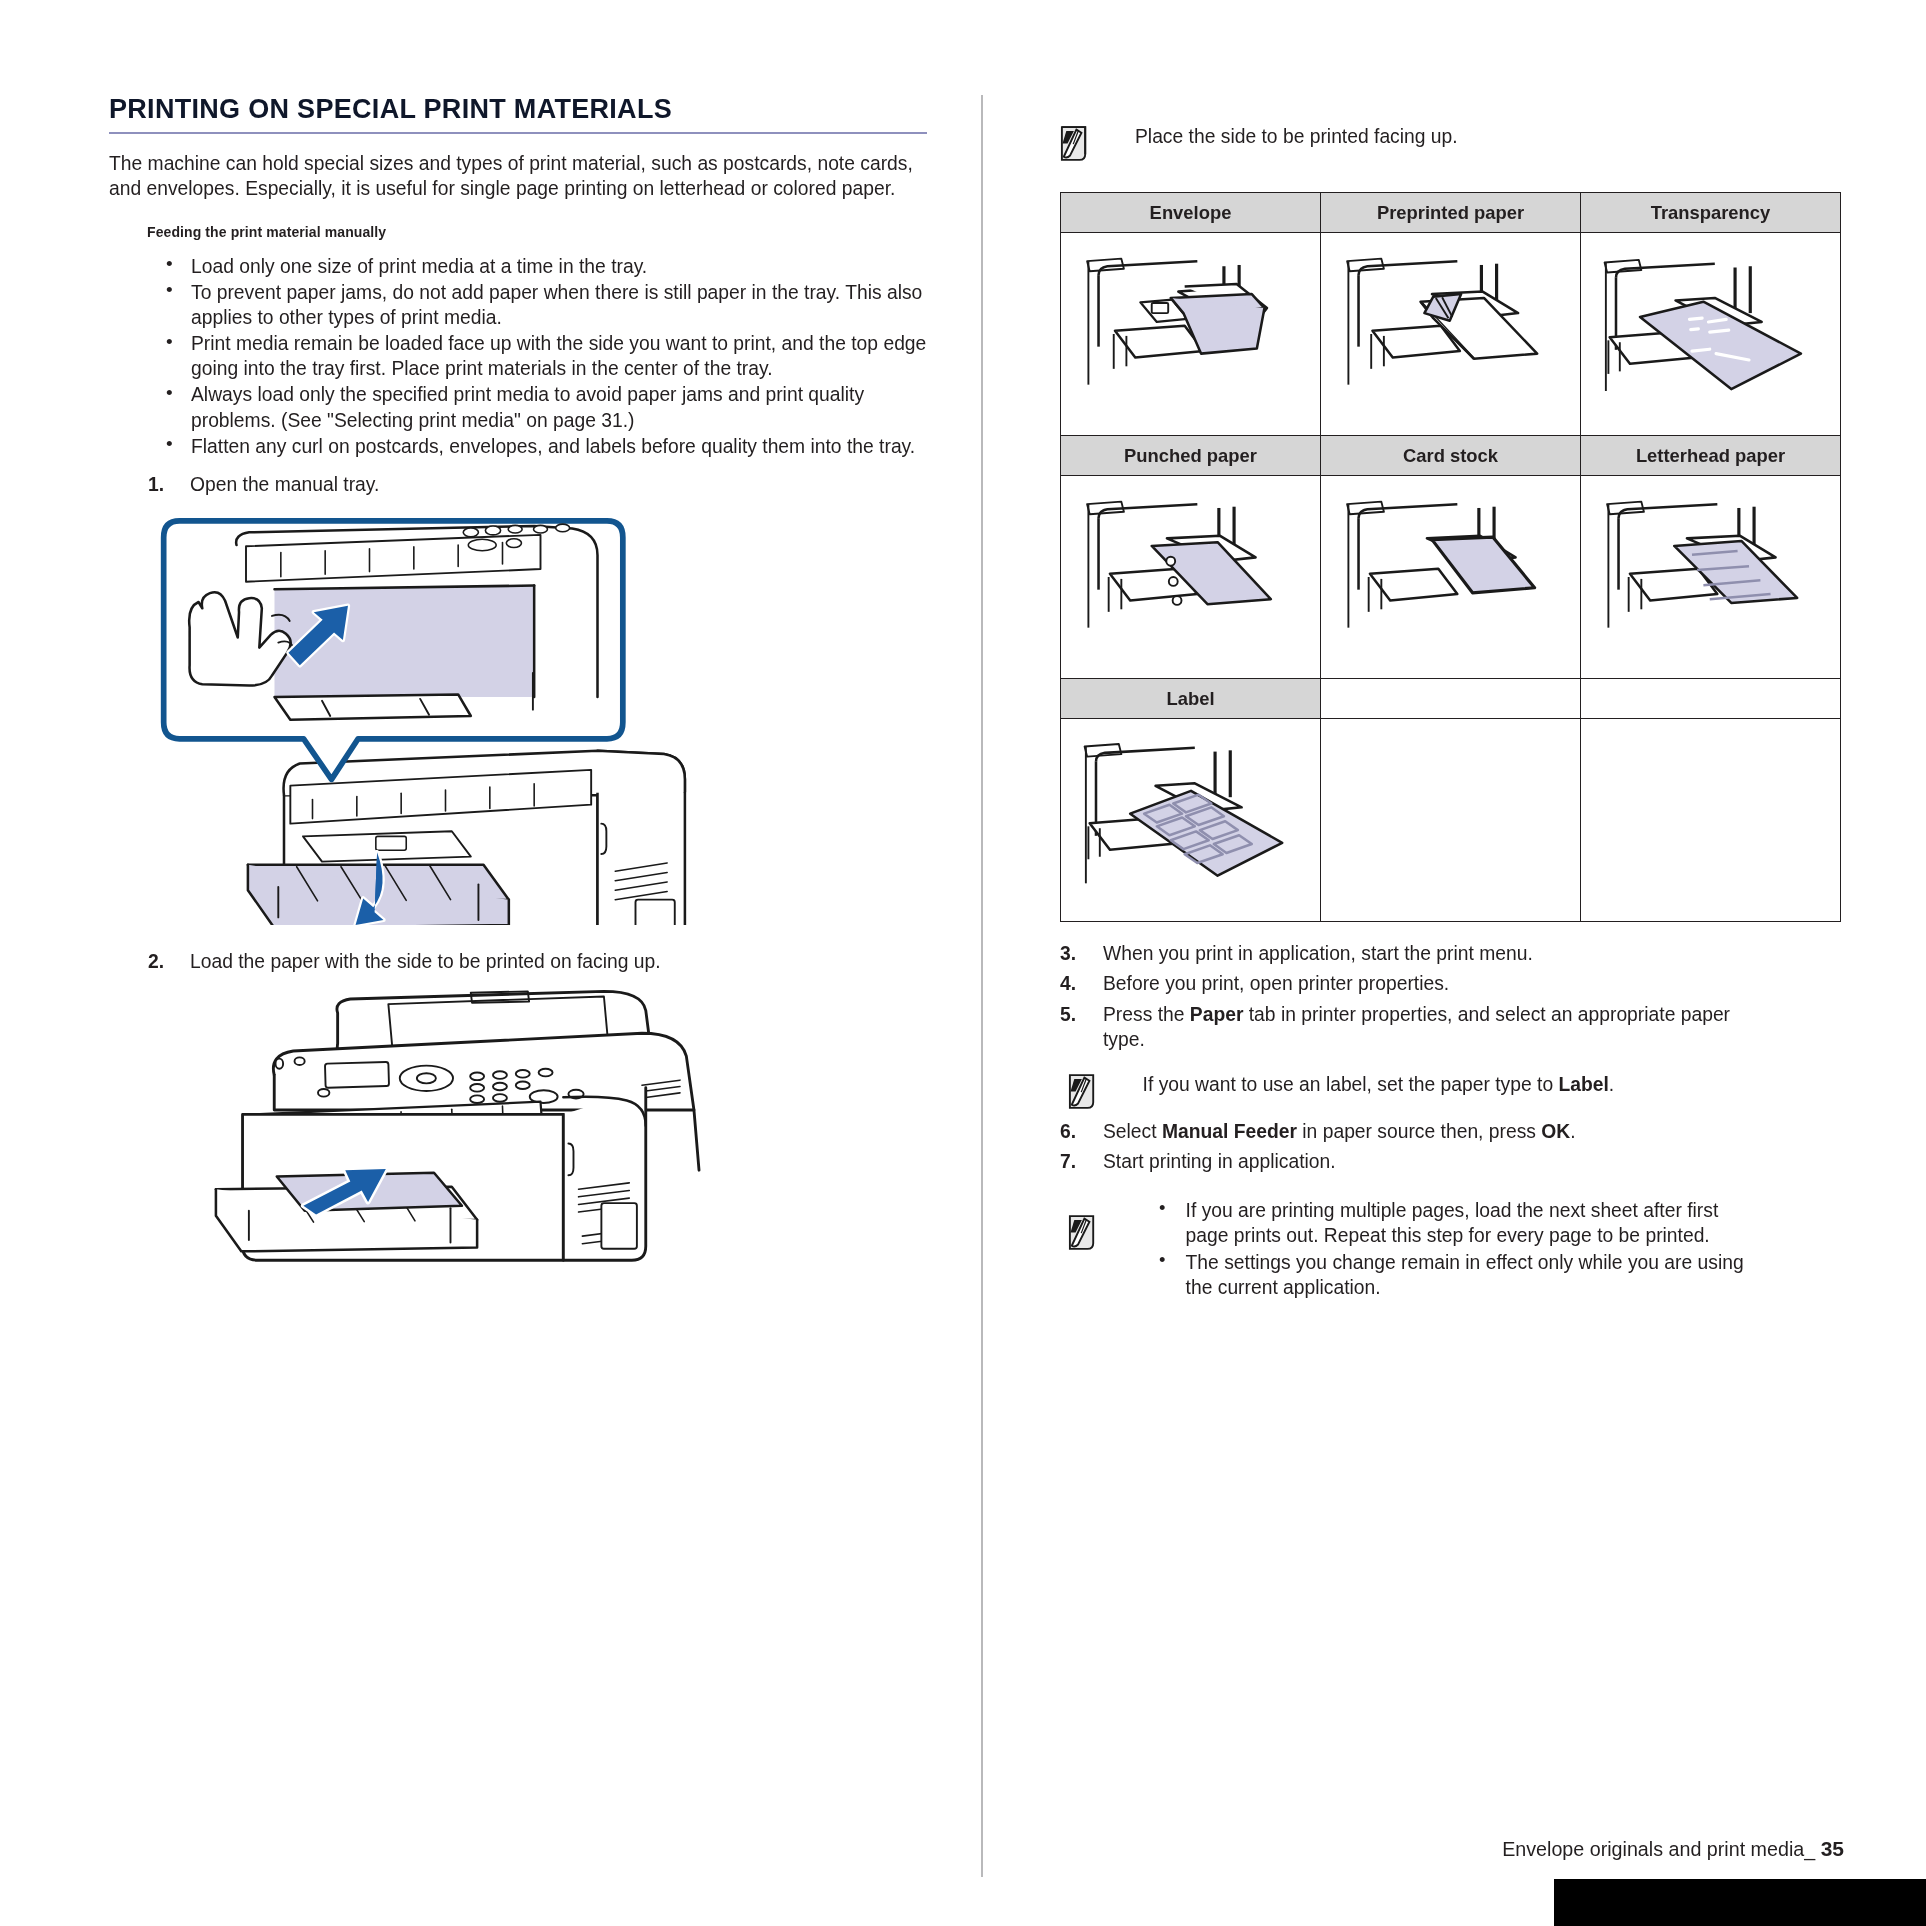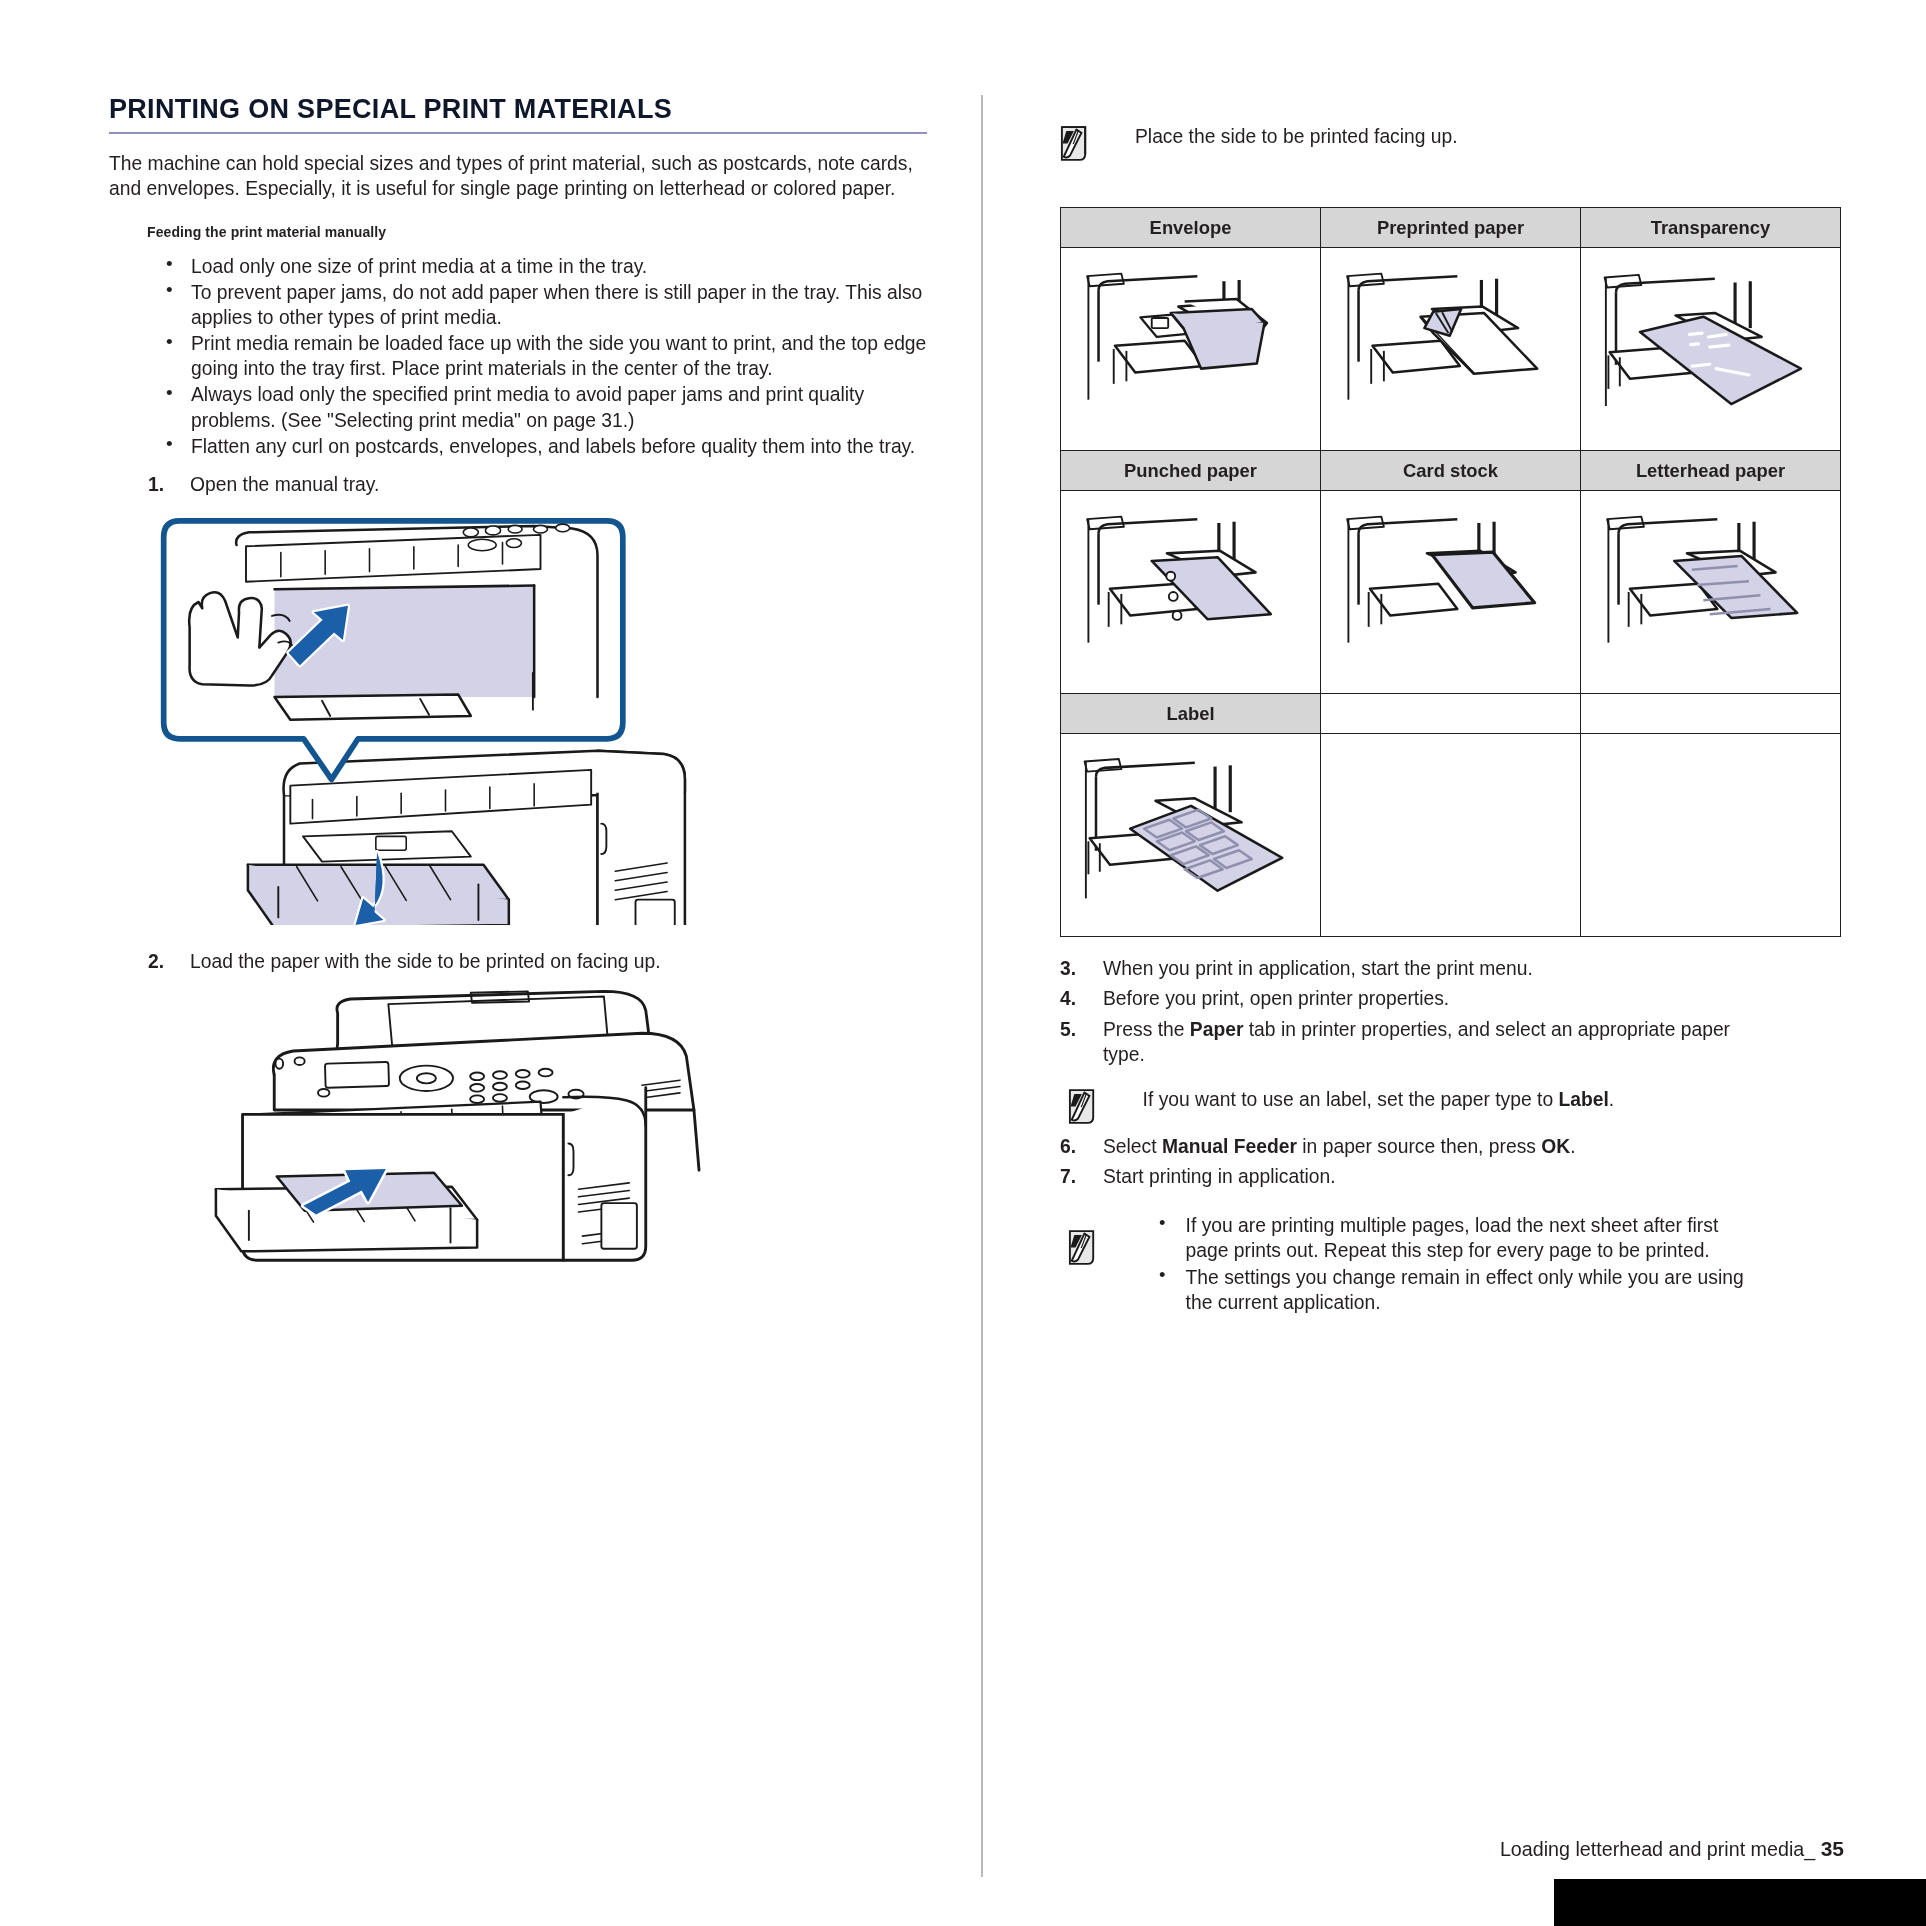--- a/index.html
+++ b/index.html
@@ -130,21 +130,21 @@
   }
   .note-text {
     font-size: 19.3px;
     line-height: 1.33;
     color: #231f20;
   }
 
   
   table.media-table {
     border-collapse: collapse;
-    margin-top: 39px;
+    margin-top: 24px;
     width: 781px;
     table-layout: fixed;
   }
   table.media-table td {
     border: 1.3px solid #231f20;
     padding: 0;
     vertical-align: middle;
   }
   td.hdr {
     background: #d6d6d6;
@@ -715,19 +715,19 @@
         <path d="M29 9 L21 30" fill="none" stroke="#1a1a1a" stroke-width="2"></path>
       </svg>
       <ul class="note-bullets">
         <li><span class="bdot">•</span><span>If you are printing multiple pages, load the next sheet after first page prints out. Repeat this step for every page to be printed.</span></li>
         <li><span class="bdot">•</span><span>The settings you change remain in effect only while you are using the current application.</span></li>
       </ul>
     </div>
   </div>
 
   <div class="footer">
-    <span>Loading letterhead and print media_</span>
+    <span>Envelope originals and print media_</span>
     <span class="pgnum">35</span>
   </div>
   <div class="footer-bar"></div>
 
 </div>
 
 
 </body></html>

